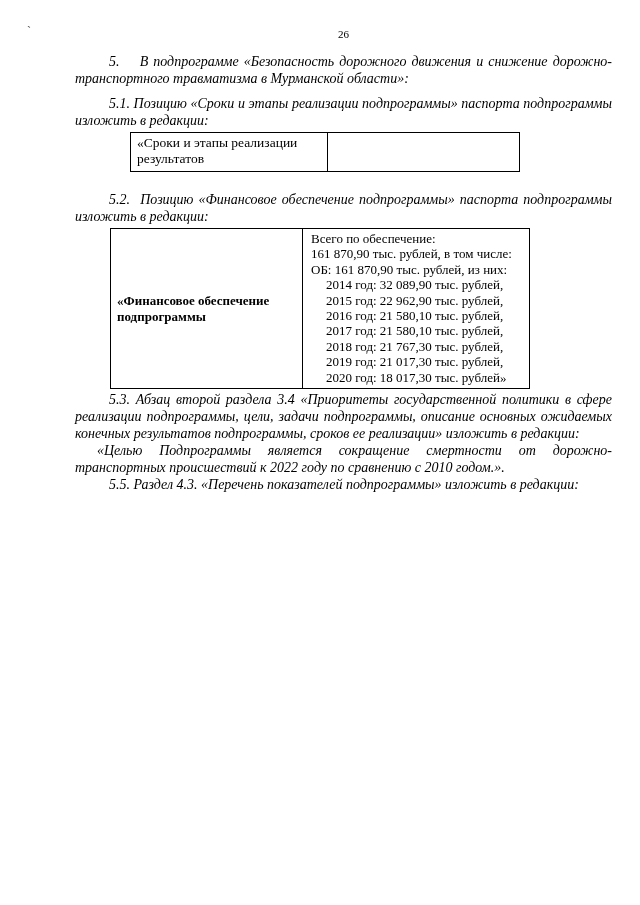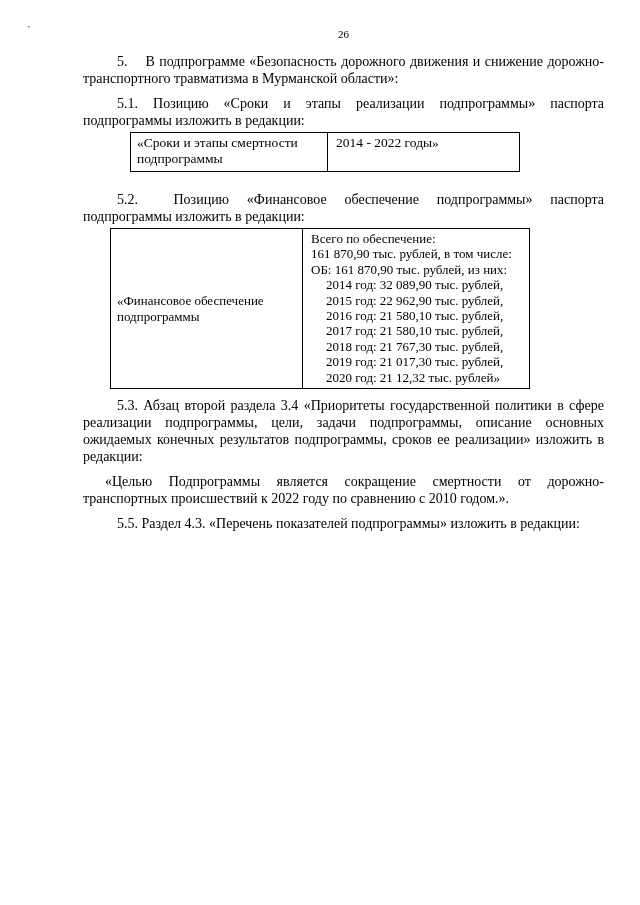--- a/index.html
+++ b/index.html
@@ -23,25 +23,26 @@
     left: 27px; top: 24px;
     font-size: 12px;
     color: #555;
   }
   .page-number {
     text-align: center;
     font-size: 11px;
     margin-bottom: 13px;
   }
   p.para {
-    margin: 8px;
+    margin: 0;
     font-size: 14px;
     line-height: 17px;
     text-align: justify;
     text-indent: 34px;
+    font-style: italic;
   }
   p.para.gap-after { margin-bottom: 8px; }
   p.para.small-gap-after { margin-bottom: 3px; }
   p.quote { text-indent: 22px; }
 
   
   .table-dates {
     margin: 3px 0 19px 55px;
     width: 390px;
     border: 1px solid #000;
@@ -67,20 +68,21 @@
     display: flex;
     font-size: 13px;
   }
   .table-finance .cell-left {
     width: 192px;
     border-right: 1px solid #000;
     padding: 2px 6px;
     display: flex;
     align-items: center;
     line-height: 16px;
+    font-weight: bold;
   }
   .table-finance .cell-right {
     flex: 1;
     padding: 2px 6px 3px 8px;
   }
   .table-finance .fin-line {
     line-height: 15.4px;
     white-space: nowrap;
   }
   .table-finance .fin-line.ind { padding-left: 15px; }
@@ -92,39 +94,38 @@
 
   <span class="scan-mark">`</span>
 
   <div class="page-number">26</div>
 
   <p class="para gap-after">5.&nbsp;&nbsp;&nbsp;&nbsp;В подпрограмме «Безопасность дорожного движения и снижение дорожно-транспортного травматизма в Мурманской области»:</p>
 
   <p class="para small-gap-after">5.1.&nbsp;Позицию «Сроки и этапы реализации подпрограммы» паспорта подпрограммы изложить в редакции:</p>
 
   <div class="table-dates">
-    <div class="cell-left">«Сроки и этапы смертности подпрограммы</div>
-    <div class="cell-right">2014 - 2022 годы»</div>
+    <div class="cell-left">«Сроки и этапы реализации результатов</div>
   </div>
 
   <p class="para small-gap-after">5.2.&nbsp;&nbsp;Позицию «Финансовое обеспечение подпрограммы» паспорта подпрограммы изложить в редакции:</p>
 
   <div class="table-finance">
     <div class="cell-left">«Финансовое обеспечение подпрограммы</div>
     <div class="cell-right">
       <div class="fin-line">Всего по обеспечение:</div>
       <div class="fin-line">161 870,90 тыс. рублей, в том числе:</div>
       <div class="fin-line">ОБ: 161 870,90 тыс. рублей, из них:</div>
       <div class="fin-line ind">2014 год: 32 089,90 тыс. рублей,</div>
       <div class="fin-line ind">2015 год: 22 962,90 тыс. рублей,</div>
       <div class="fin-line ind">2016 год: 21 580,10 тыс. рублей,</div>
       <div class="fin-line ind">2017 год: 21 580,10 тыс. рублей,</div>
       <div class="fin-line ind">2018 год: 21 767,30 тыс. рублей,</div>
       <div class="fin-line ind">2019 год: 21 017,30 тыс. рублей,</div>
-      <div class="fin-line ind">2020 год: 21 12,32 тыс. рублей»</div>
+      <div class="fin-line ind">2020 год: 18 017,30 тыс. рублей»</div>
     </div>
   </div>
 
   <p class="para">5.3. Абзац второй раздела 3.4 «Приоритеты государственной политики в сфере реализации подпрограммы, цели, задачи подпрограммы, описание основных ожидаемых конечных результатов подпрограммы, сроков ее реализации» изложить в редакции:</p>
 
   <p class="para quote">«Целью Подпрограммы является сокращение смертности от дорожно-транспортных происшествий к 2022 году по сравнению с 2010 годом.».</p>
 
 
 
   <p class="para">5.5.&nbsp;Раздел 4.3. «Перечень показателей подпрограммы» изложить в редакции:</p>

